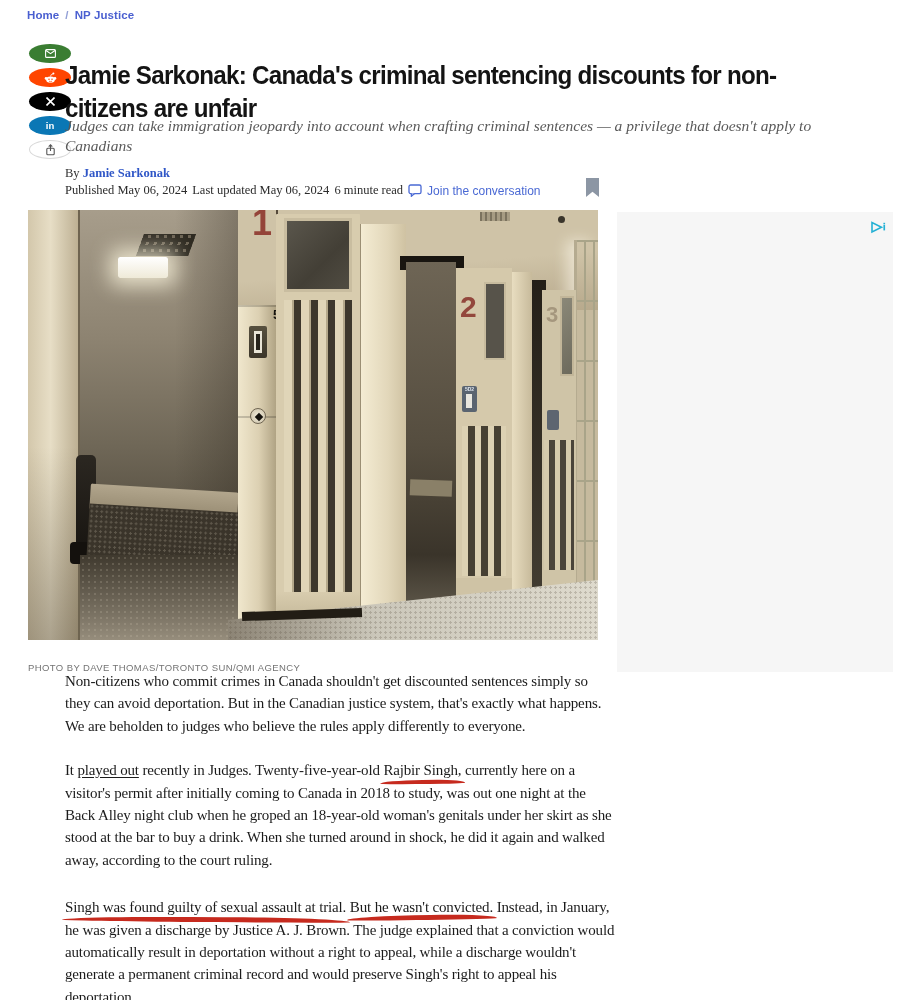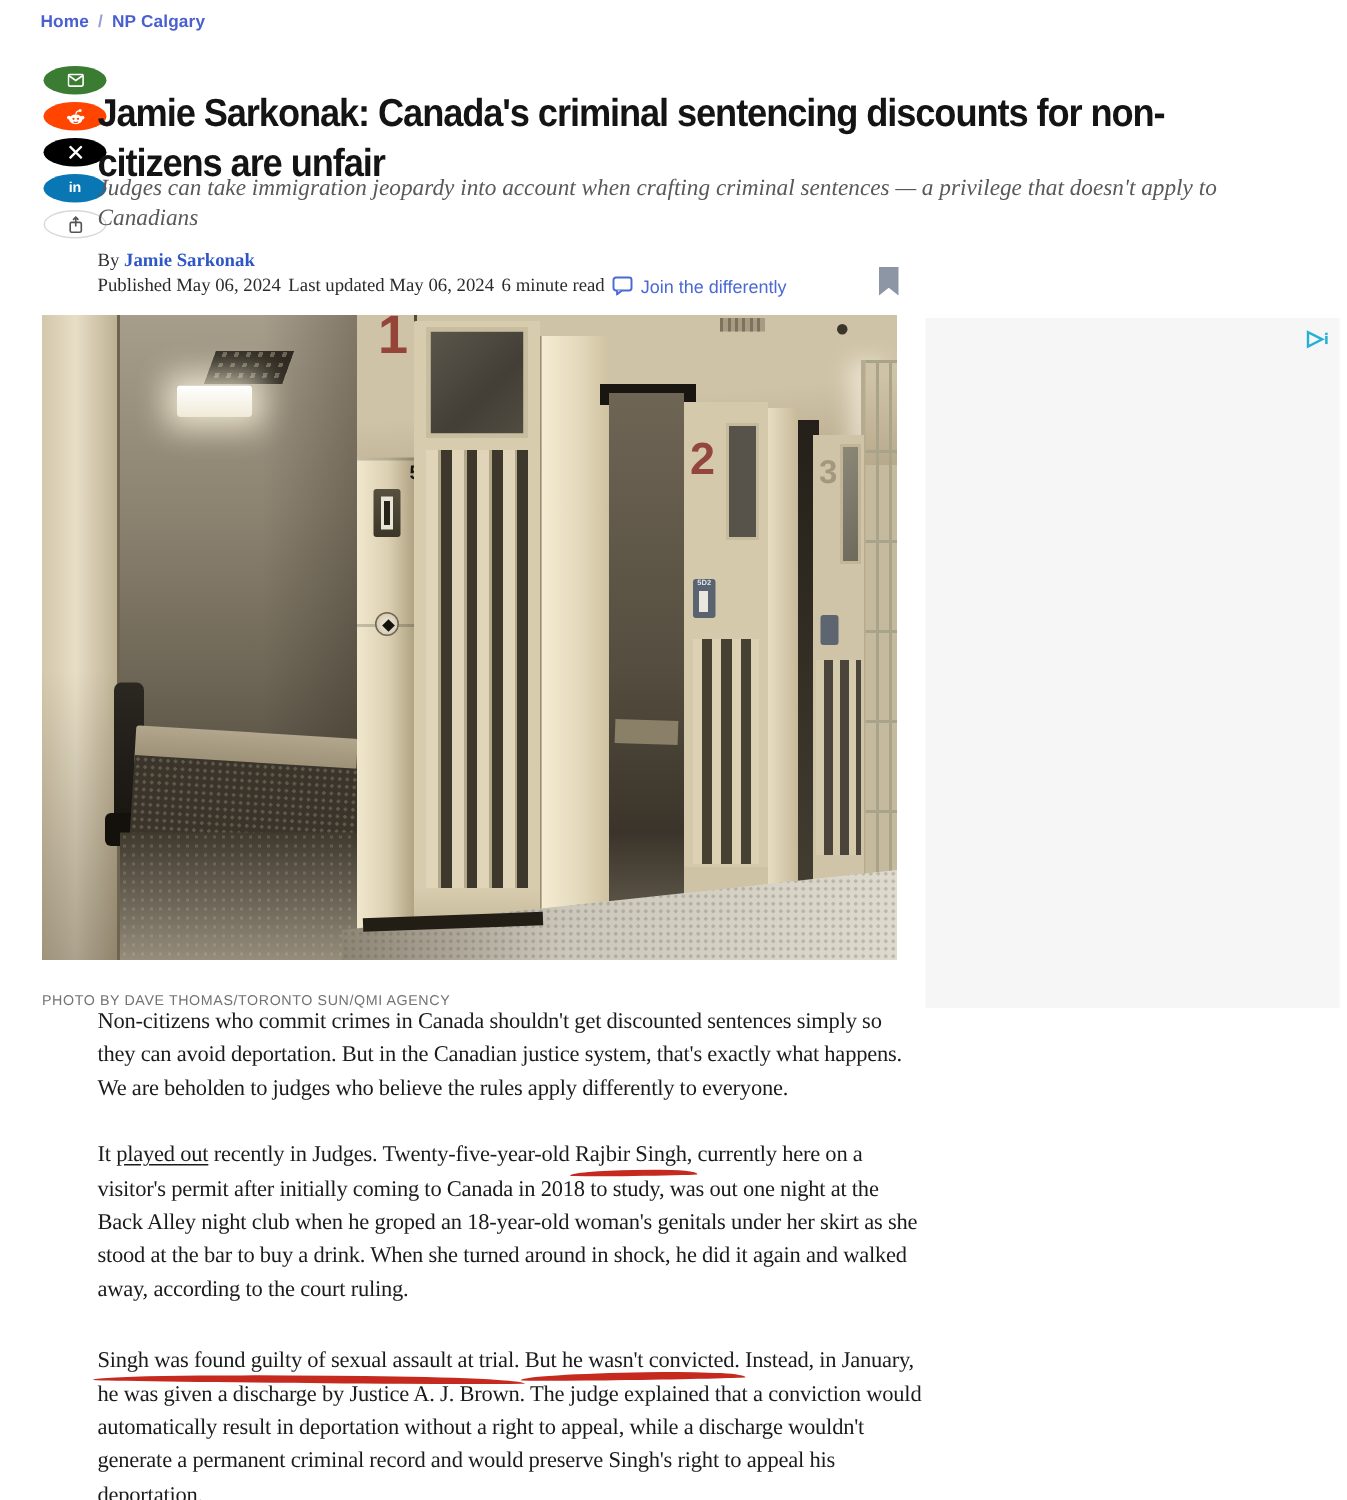--- a/index.html
+++ b/index.html
@@ -144,21 +144,21 @@
   .marked.m-a::after{bottom:-6px;transform:rotate(-.7deg);}
   .marked.m-b::after{bottom:-6px;transform:rotate(.5deg);height:4.5px;}
   .marked.m-c::after{bottom:-4px;transform:rotate(-.8deg);height:4.5px;}
 </style>
 </head>
 <body>
 
 <nav class="breadcrumb">
   <a>Home</a>
   <span class="sep">/</span>
-  <a>NP Calgary</a>
+  <a>NP Justice</a>
 </nav>
 
 <div class="share-rail">
   <div class="sbtn email">
     <svg width="11" height="9" viewBox="0 0 11 9">
       <rect x="0.6" y="0.6" width="9.8" height="7.8" rx="1" fill="none" stroke="#fff" stroke-width="1.1"></rect>
       <path d="M1 1.5 L5.5 4.6 L10 1.5" fill="none" stroke="#fff" stroke-width="1.1"></path>
     </svg>
   </div>
   <div class="sbtn reddit">
@@ -196,21 +196,21 @@
 <div class="byline"><span>By </span><a class="author">Jamie Sarkonak</a></div>
 <div class="metarow">
   <span>Published May 06, 2024</span>
   <span>Last updated May 06, 2024</span>
   <span>6 minute read</span>
   <span class="conv">
     <svg width="14" height="13" viewBox="0 0 14 13">
       <rect x="1" y="1" width="12" height="8.6" rx="1.6" fill="none" stroke="#4a69d4" stroke-width="1.3"></rect>
       <path d="M3.4 9.6 L3.4 12.2 L6.6 9.6" fill="#fff" stroke="#4a69d4" stroke-width="1.3"></path>
     </svg>
-    <span>Join the differently</span>
+    <span>Join the conversation</span>
   </span>
 </div>
 <div class="bookmark">
   <svg width="15" height="20" viewBox="0 0 15 20">
     <path d="M1 0 H14 V19 L7.5 13.8 L1 19 Z" fill="#8c96a4"></path>
   </svg>
 </div>
 
 <div class="photo">
   <div class="ph-soffit"></div>

